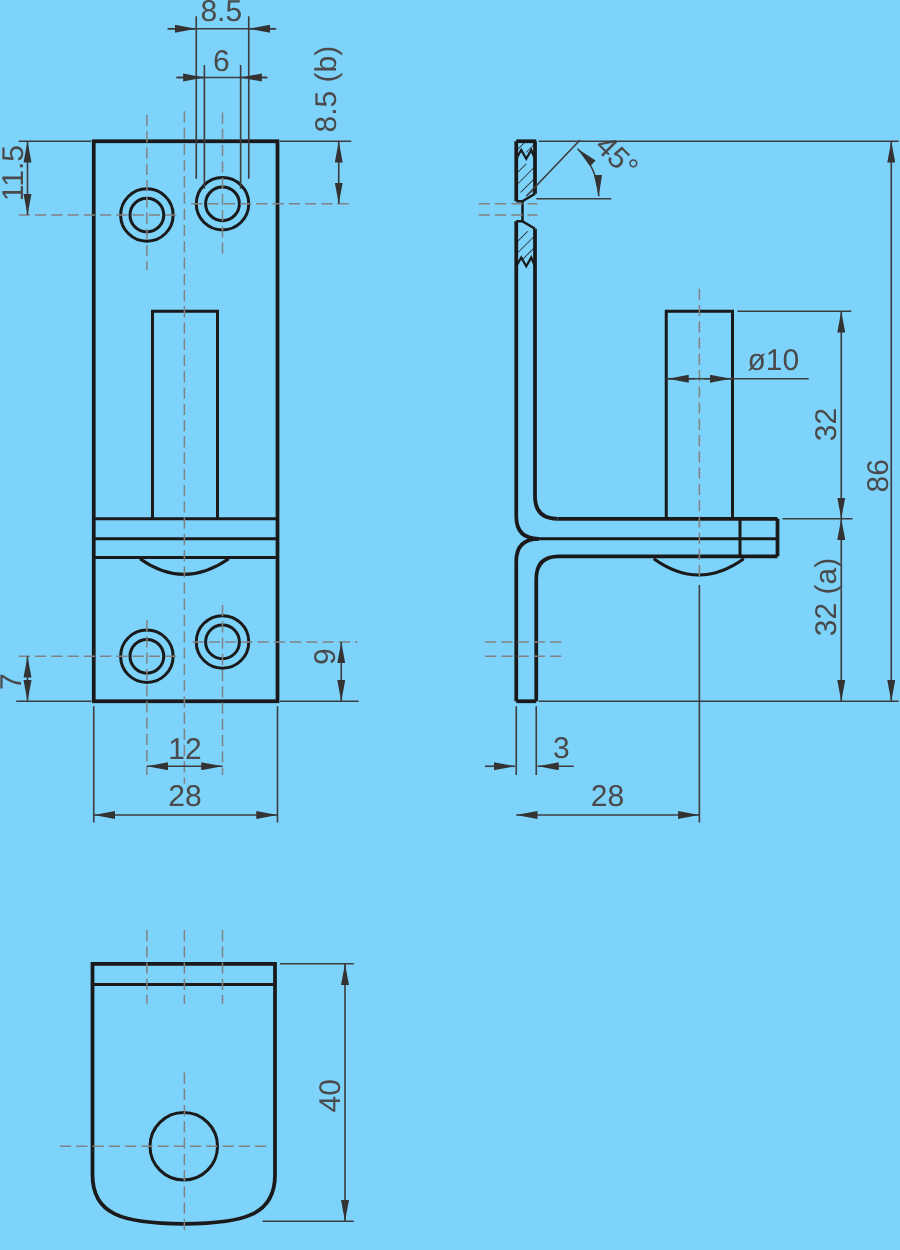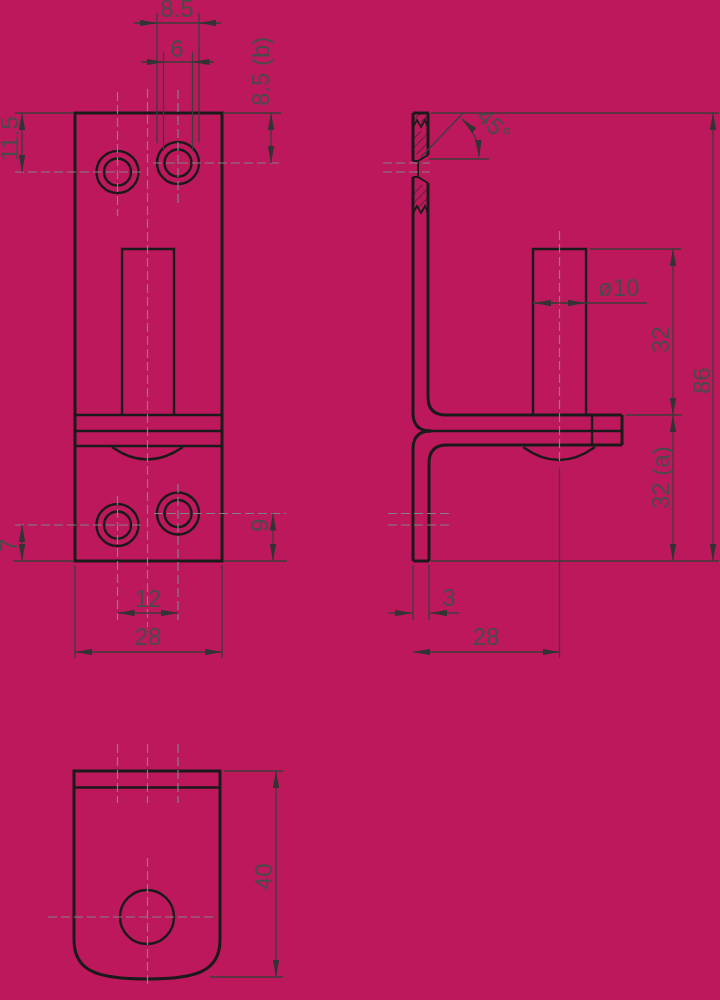--- a/index.html
+++ b/index.html
@@ -1,20 +1,20 @@
 <!DOCTYPE html>
 <html><head>
 <meta charset="utf-8">
 <style>
   html, body { margin: 0; padding: 0; background: #ffffff; }
   .canvas {
     position: relative;
     width: 720px;
     height: 1000px;
-    background: #be185d;
+    background: #7dd3fc;
     font-family: "Liberation Sans", sans-serif;
     overflow: hidden;
   }
   svg { display: block; }
   .outline  { stroke: #1a1a1a; stroke-width: 3;   fill: none; }
   .detail   { stroke: #1a1a1a; stroke-width: 2.4; fill: none; }
   .dimline  { stroke: #3d3d3d; stroke-width: 1.3; fill: none; }
   .centerln { stroke: #828282; stroke-width: 1.2; fill: none; stroke-dasharray: 9 4; }
   .zig      { stroke: #1a1a1a; stroke-width: 1.8; fill: none; }
   .dimtext  { fill: #4a4a4a; font-size: 24px; font-family: "Liberation Sans", sans-serif; }

